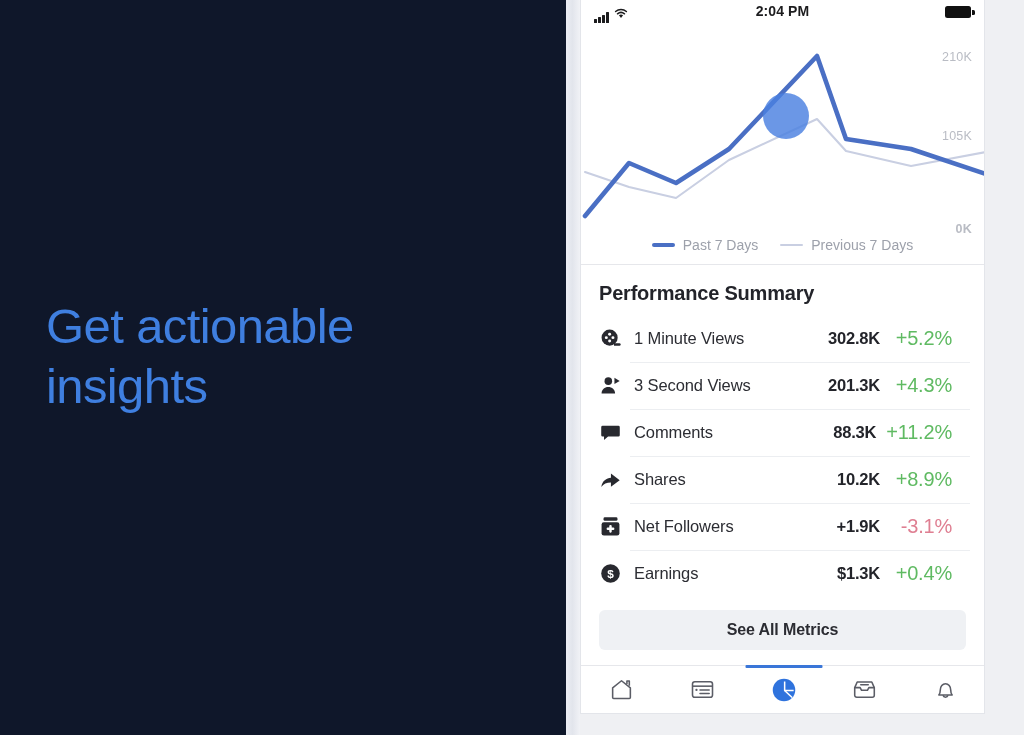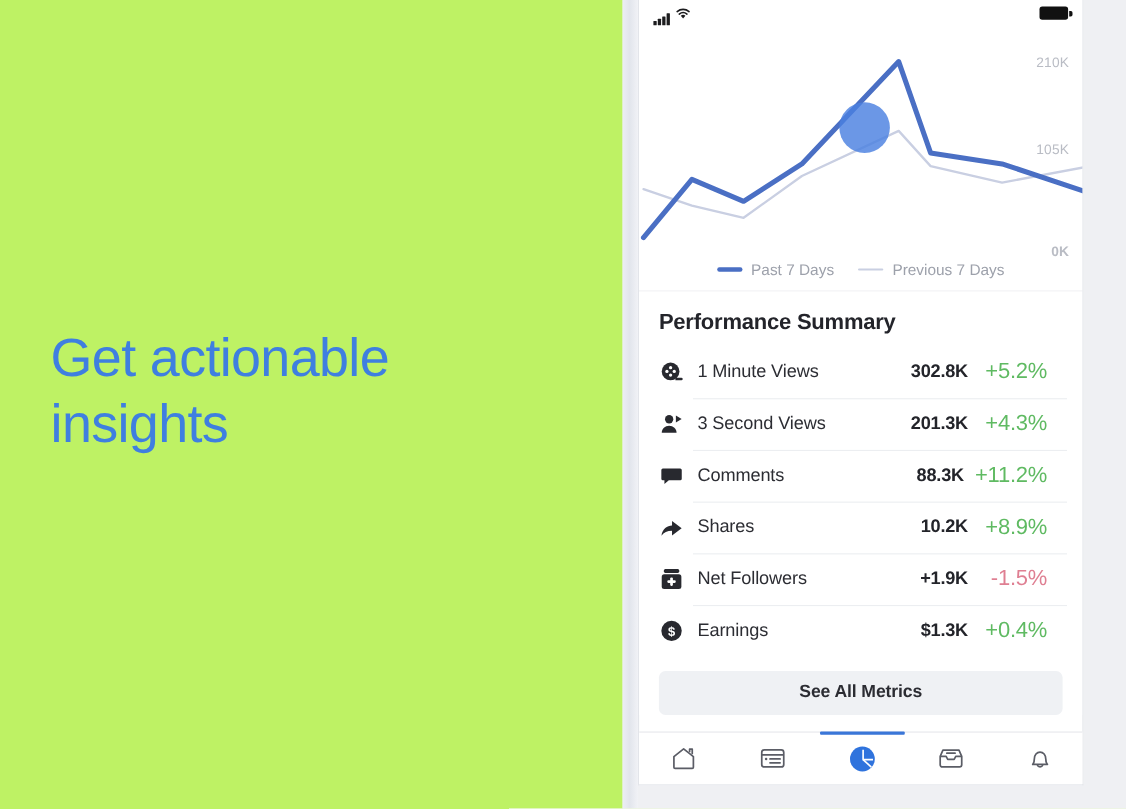--- a/index.html
+++ b/index.html
@@ -13,21 +13,21 @@
     position: relative;
     width: 1024px; height: 735px;
     background: #f7f8fc;
   }
 
   
   .left-panel {
     position: absolute;
     left: 0; top: 0;
     width: 566px; height: 735px;
-    background: #bef264;
+    background: #0f172a;
   }
   .headline {
     position: absolute;
     left: 46px; top: 296px;
     width: 440px;
     font-size: 49px;
     line-height: 60px;
     font-weight: 400;
     letter-spacing: -0.6px;
     color: #3f7fe0;
@@ -242,20 +242,21 @@
               <i></i>
             </span>
           <span>
             <svg width="14" height="11" viewBox="0 0 14 11">
               <path d="M7 9.9 L9.1 7.3 A3.4 3.4 0 0 0 4.9 7.3 Z" fill="#1c1c1e"></path>
               <path d="M1.6 3.5 A8.4 8.4 0 0 1 12.4 3.5" stroke="#1c1c1e" stroke-width="1.5" fill="none" stroke-linecap="round"></path>
               <path d="M3.5 5.8 A5.5 5.5 0 0 1 10.5 5.8" stroke="#1c1c1e" stroke-width="1.5" fill="none" stroke-linecap="round"></path>
             </svg>
           </span>
         </div>
+        <div class="status-time">2:04 PM</div>
         <div class="battery"></div>
       </div>
 
       <div class="chart-area">
         <svg class="chart-svg" width="405" height="215" viewBox="0 0 405 215">
 
           <polyline points="4,148 48,163 95,174 148,136 236,95 265,127 330,142 405,128" fill="none" stroke="#c9cfe2" stroke-width="2.1" stroke-linejoin="round" stroke-linecap="round"></polyline>
 
           <polyline points="4,192 48,139 95,159 148,125 236,32 265,115 330,125 405,150" fill="none" stroke="#4a6fc4" stroke-width="4.6" stroke-linejoin="round" stroke-linecap="round"></polyline>
 
@@ -339,21 +340,21 @@
             <span class="metric-icon">
               <svg width="21" height="21" viewBox="0 0 24 24" fill="#28292f">
                 <rect x="4" y="1.5" width="16" height="4" rx="1.6"></rect>
                 <rect x="1.8" y="7" width="20.4" height="15.2" rx="2.6"></rect>
                 <rect x="10.6" y="10.2" width="2.8" height="8.8" rx="1.2" fill="#fff"></rect>
                 <rect x="7.6" y="13.2" width="8.8" height="2.8" rx="1.2" fill="#fff"></rect>
               </svg>
             </span>
             <span class="metric-label">Net Followers</span>
             <span class="metric-value">+1.9K</span>
-            <span class="metric-delta delta-down">-1.5%</span>
+            <span class="metric-delta delta-down">-3.1%</span>
           </div>
 
           <div class="metric-row">
             <span class="metric-icon">
               <svg width="21" height="21" viewBox="0 0 24 24" fill="#28292f">
                 <circle cx="12" cy="12" r="10.6"></circle>
                 <text x="12" y="17.2" font-family="Liberation Sans, sans-serif" font-size="13.5" font-weight="700" fill="#fff" text-anchor="middle">$</text>
               </svg>
             </span>
             <span class="metric-label">Earnings</span>

